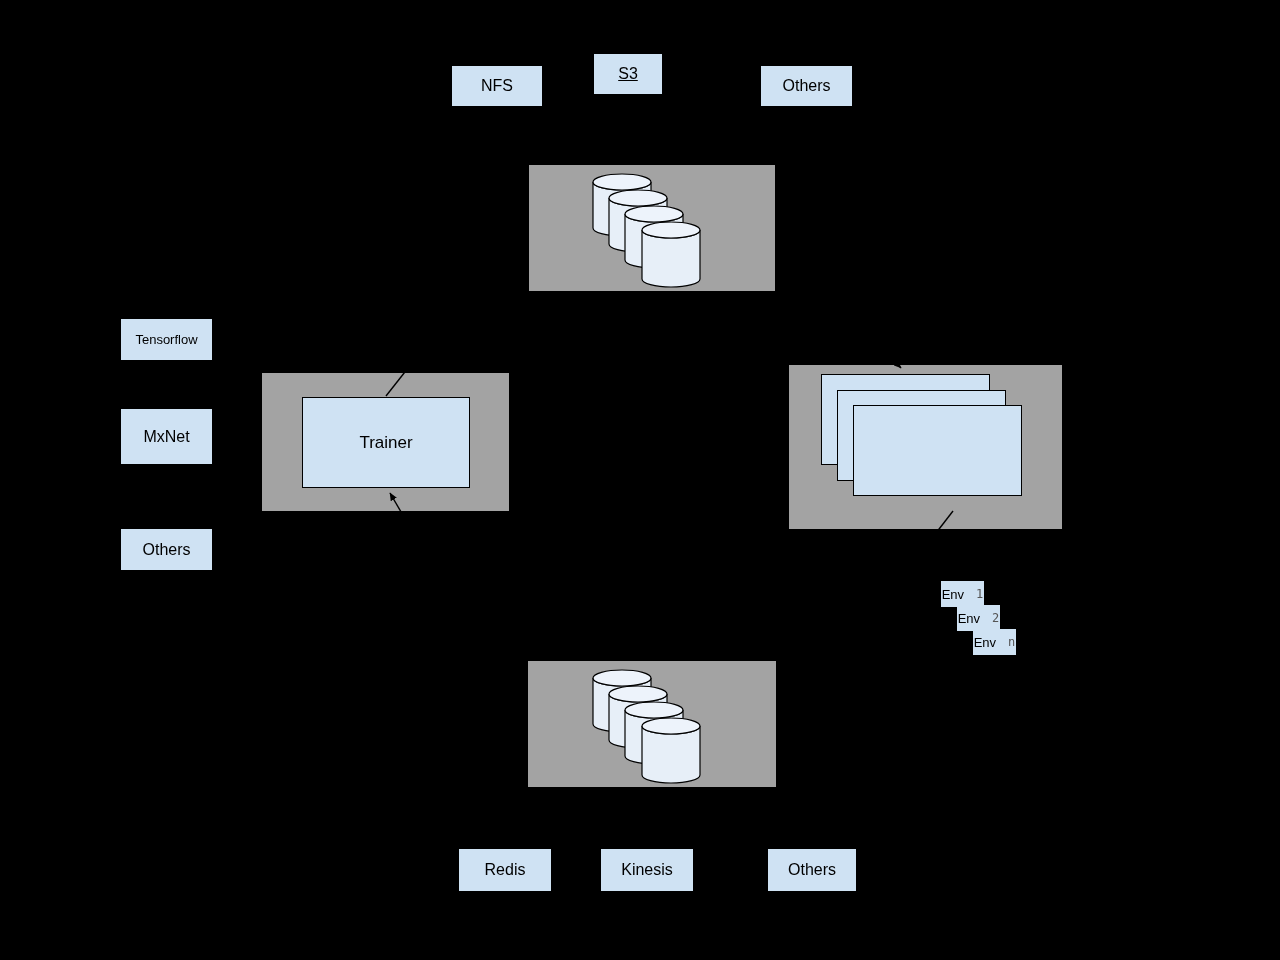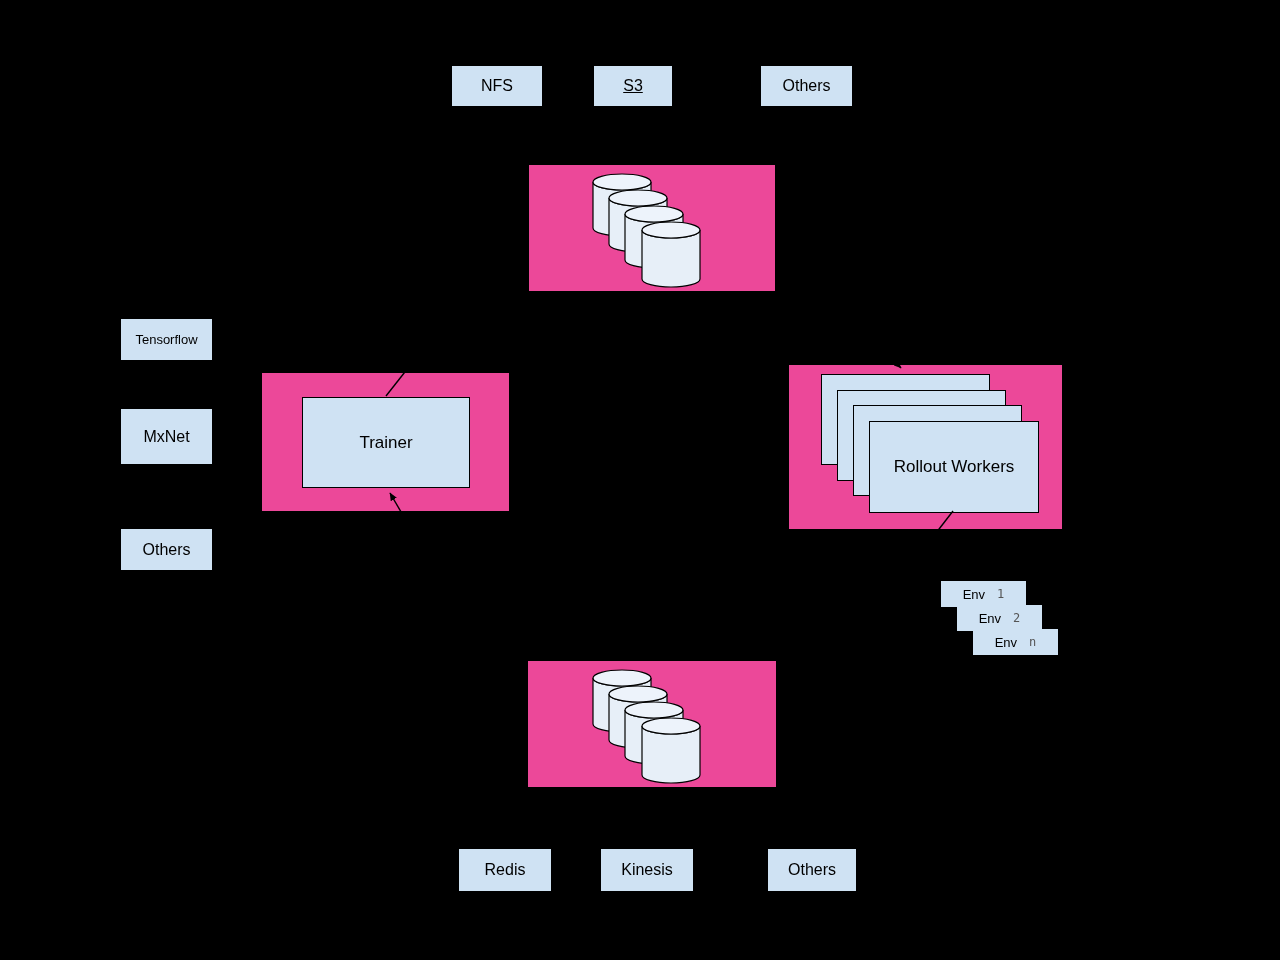--- a/index.html
+++ b/index.html
@@ -6,50 +6,50 @@
   #canvas{
     position:relative;width:1280px;height:960px;background:#000;overflow:hidden;
     font-family:"Liberation Sans",sans-serif;color:#000;padding-left:9px;
   }
   .node{
     position:absolute;background:#cfe2f3;
     display:flex;align-items:center;justify-content:center;
     font-size:16px;line-height:1;box-sizing:border-box;
   }
   .node-sm{font-size:13px;}
-  .panel{position:absolute;background:#ec4899;box-sizing:border-box;}
+  .panel{position:absolute;background:#a3a3a3;box-sizing:border-box;}
   .inner-rect{
     position:absolute;background:#cfe2f3;border:1px solid #000;box-sizing:border-box;
     display:flex;align-items:center;justify-content:center;font-size:17px;
   }
   .stack-rect{
     position:absolute;background:#cfe2f3;border:1px solid #000;box-sizing:border-box;
     display:flex;align-items:center;justify-content:center;font-size:17px;
   }
   .env-chip{
-    position:absolute;background:#cfe2f3;width:85px;height:26px;
+    position:absolute;background:#cfe2f3;width:43px;height:26px;
     display:flex;align-items:center;justify-content:center;gap:12px;
     font-size:13px;box-sizing:border-box;
   }
   .env-idx{
     font-family:"DejaVu Sans Mono","Liberation Mono",monospace;
     font-size:12px;color:#555555;
   }
   .dbsvg{position:absolute;left:0;top:0;}
   #overlay{position:absolute;left:0;top:0;pointer-events:none;}
 </style>
 </head>
 <body>
 
 <div id="canvas">
 
   <div class="node" style="left:452px;top:66px;width:90px;height:40px;">
     <span>NFS</span>
   </div>
-  <div class="node" style="left:594px;top:66px;width:78px;height:40px;text-decoration:underline;">
+  <div class="node" style="left:594px;top:54px;width:68px;height:40px;text-decoration:underline;">
     <span>S3</span>
   </div>
   <div class="node" style="left:761px;top:66px;width:91px;height:40px;">
     <span>Others</span>
   </div>
 
   <div class="panel" style="left:529px;top:165px;width:246px;height:126px;">
     <svg class="dbsvg" width="246" height="126" viewBox="0 0 246 126">
       <g transform="translate(64,9)" stroke="#000" stroke-width="1.2">
         <path d="M0,8 V54 A29 8 0 0 0 58 54 V8 A29 8 0 0 1 0 8 Z" fill="#e7eff8"></path>
@@ -83,23 +83,20 @@
   <div class="panel" style="left:262px;top:373px;width:247px;height:138px;">
     <div class="inner-rect" style="left:40px;top:24px;width:168px;height:91px;">
       <span>Trainer</span>
     </div>
   </div>
 
   <div class="panel" style="left:789px;top:365px;width:273px;height:164px;">
     <div class="stack-rect" style="left:32px;top:9px;width:169px;height:91px;"></div>
     <div class="stack-rect" style="left:48px;top:25px;width:169px;height:91px;"></div>
     <div class="stack-rect" style="left:64px;top:40px;width:169px;height:91px;"></div>
-    <div class="stack-rect" style="left:80px;top:56px;width:170px;height:92px;">
-      <span>Rollout Workers</span>
-    </div>
   </div>
 
   <div class="env-chip" style="left:941px;top:581px;">
     <span>Env</span>
       <span class="env-idx">1</span>
   </div>
   <div class="env-chip" style="left:957px;top:605px;">
     <span>Env</span>
       <span class="env-idx">2</span>
   </div>

